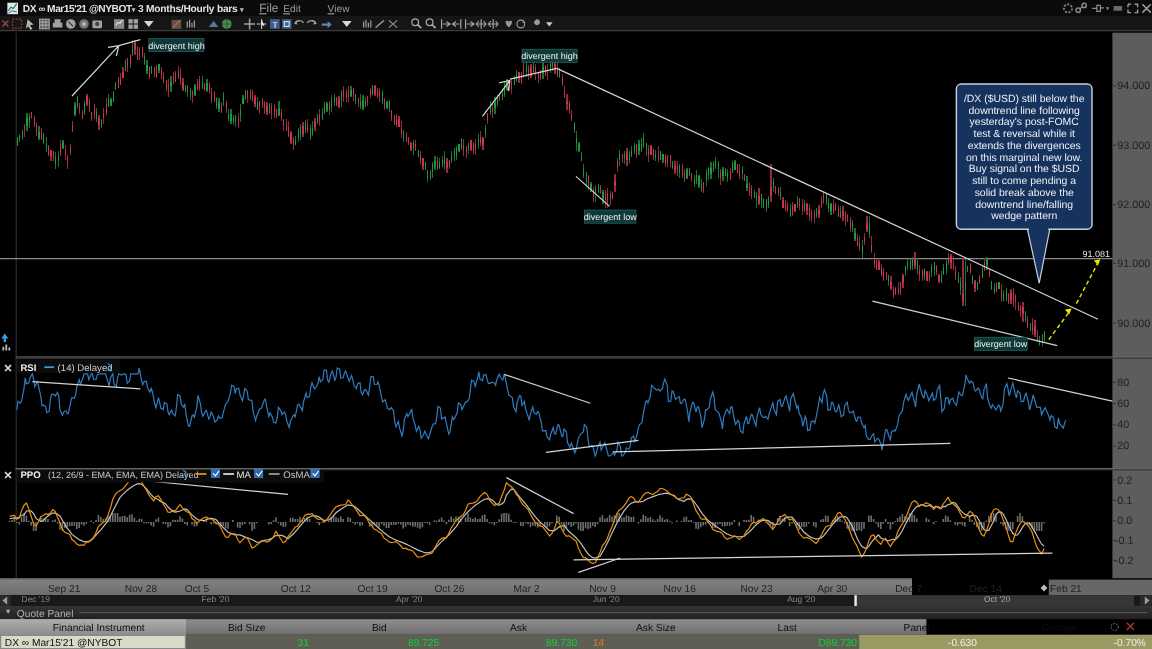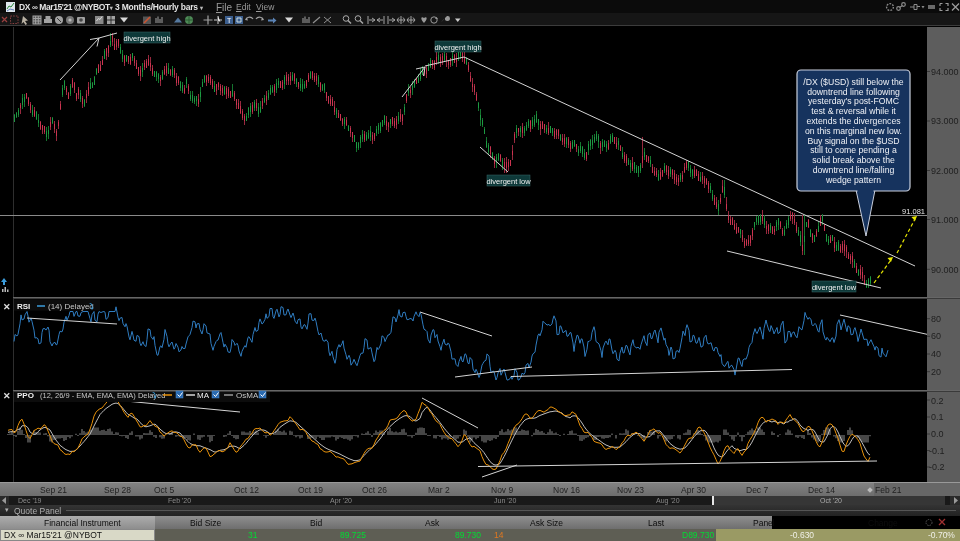--- a/index.html
+++ b/index.html
@@ -7,21 +7,21 @@
 <div class="abs" style="left:0;top:0;width:960px;height:13px;background:#0b0b0b">
  <svg class="abs" style="left:6px;top:2px" width="9" height="10">
       <rect width="9" height="10" fill="#dfe7ee"></rect>
       <path d="M1 7l2-3 2 1 3-4" stroke="#2a8a3a" fill="none"></path>
       <path d="M1 9l3-2 4 1" stroke="#4466aa" fill="none" stroke-width=".8"></path>
     </svg>
  <div class="abs" style="left:19px;top:1.5px;font-size:8.5px;font-weight:bold;color:#e4e4e4;letter-spacing:-.4px">DX <span style="font-size:8px">∞</span> Mar15'21 @NYBOT<span style="font-size:6px;color:#bbb">▾</span></div>
  <div class="abs" style="left:115px;top:1.5px;font-size:8.5px;font-weight:bold;color:#e4e4e4;letter-spacing:-.2px">3 Months/Hourly bars <span style="font-size:6px;color:#bbb">▾</span></div>
  <div class="abs" style="left:216px;top:2px;font-size:10px;color:#9a9a9a"><span style="text-decoration:underline">F</span>ile</div>
  <div class="abs" style="left:236px;top:2px;font-size:8.5px;color:#9a9a9a"><span style="text-decoration:underline">E</span>dit</div>
- <div class="abs" style="left:256px;top:2px;font-size:8.5px;color:#9a9a9a"><span style="text-decoration:underline">V</span>iew</div>
+ <div class="abs" style="left:273px;top:2px;font-size:8.5px;color:#9a9a9a"><span style="text-decoration:underline">V</span>iew</div>
  <svg class="abs" style="left:884px;top:1px" width="76" height="11">
 <circle cx="6" cy="6" r="3.4" stroke="#8a8a8a" fill="none" stroke-width="1.4" stroke-dasharray="1.8 1.2"></circle>
 <g stroke="#8a8a8a" fill="none" stroke-width="1.2">
         <circle cx="14.5" cy="7.5" r="1.8"></circle>
         <circle cx="19.5" cy="3.5" r="1.8"></circle>
         <path d="M15.5 6.5l3-2"></path>
       </g>
 <path d="M26 6h4M30 3.5h3v5h-3zM33 5.5h3" stroke="#8a8a8a" fill="none"></path>
       <path d="M37.5 5l3 0-1.5 2.5z" fill="#8a8a8a"></path>
 <rect x="44" y="4" width="7" height="4" fill="#6a6a6a"></rect>
@@ -207,25 +207,25 @@
   <line x1="224" y1="368" x2="233" y2="368" stroke="#9a9a9a" stroke-width="1.5"></line>
   <text x="236" y="371" font-size="8" fill="#c8c8c8">OsMA</text>
   <rect x="259" y="364" width="7" height="7" fill="#2a6ab0" stroke="#4a8ad0" stroke-width=".5"></rect>
       <path d="M260.5 367.5l2 2 3-4" stroke="#fff" fill="none"></path>
  </g>
  <g>
   <path d="M4 251l3 4h-2v3h-2v-3H1z" fill="#3b9cdb"></path>
   <path d="M2 265v-3h1.5v3zM4.5 265v-5H6v5zM7 265v-2.5h1.5V265z" fill="#b8b8b8"></path>
  </g>
 </svg>
-<div class="abs" style="left:0;top:482px;width:960px;height:14px;background:linear-gradient(#828282,#6d6d6d);border-top:1px solid #999">
+<div class="abs" style="left:0;top:482px;width:760px;height:14px;background:linear-gradient(#828282,#6d6d6d);border-top:1px solid #999">
  <div class="abs" style="left:874px;top:0;width:86px;height:14px;background:#676767"></div>
  <div class="abs" style="top:2px;left:0;width:960px;font-size:8.5px;color:#222">
   <span class="abs" style="left:40px">Sep 21</span>
-      <span class="abs" style="left:104px">Sep 28</span>
+      <span class="abs" style="left:104px">Nov 28</span>
       <span class="abs" style="left:154px">Oct 5</span>
   <span class="abs" style="left:234px">Oct 12</span>
       <span class="abs" style="left:298px">Oct 19</span>
       <span class="abs" style="left:362px">Oct 26</span>
   <span class="abs" style="left:428px">Mar 2</span>
       <span class="abs" style="left:491px">Nov 9</span>
       <span class="abs" style="left:553px">Nov 16</span>
   <span class="abs" style="left:617px">Nov 23</span>
       <span class="abs" style="left:681px">Apr 30</span>
       <span class="abs" style="left:746px">Dec 7</span>

